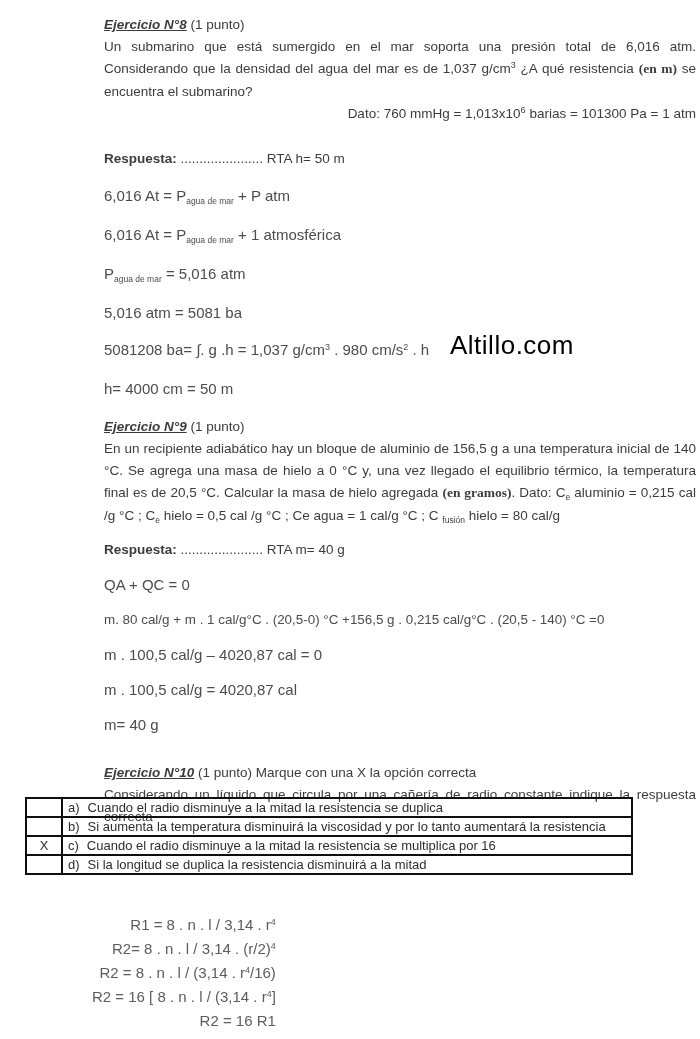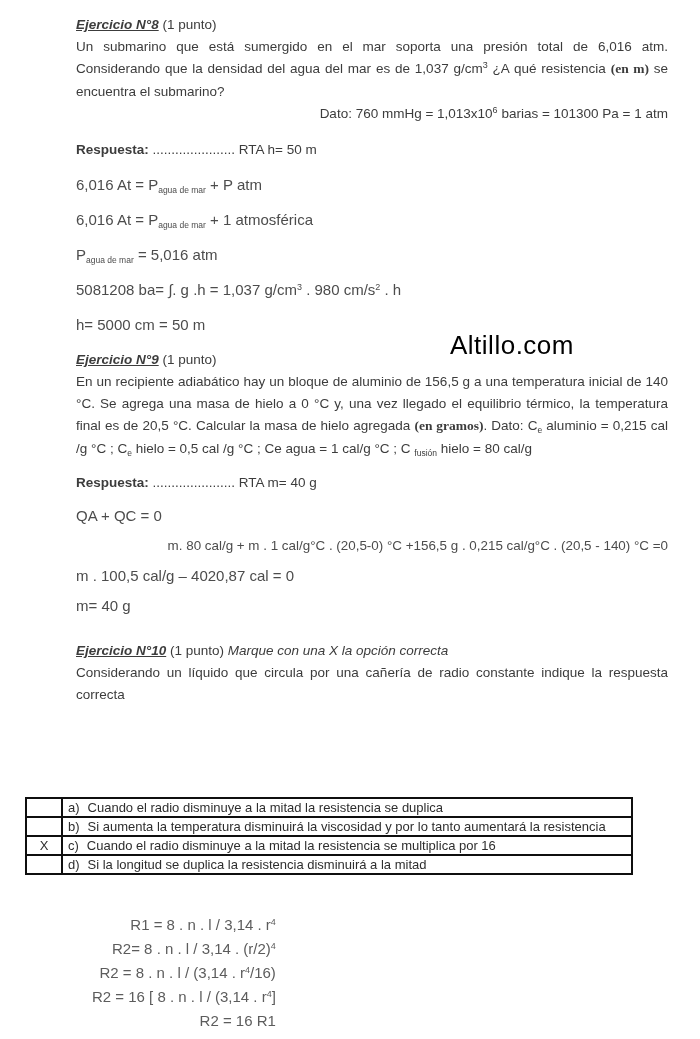--- a/index.html
+++ b/index.html
@@ -1,31 +1,31 @@
 <!DOCTYPE html>
 <html><head>
 <meta charset="utf-8">
 <style>
   html,body{margin:0;padding:0;}
   body{
     width:700px;height:1039px;background:#ffffff;position:relative;overflow:hidden;
     font-family:"Liberation Sans", sans-serif;color:#3c3c3c;
   }
-  .main-col{position:absolute;left:76px;top:14px;width:592px;}
+  .main-col{position:absolute;left:104px;top:14px;width:592px;}
   .line{line-height:22px;font-size:13.5px;text-align:right;}
   .title{font-size:13.5px;line-height:22px;}
   .title .tname{font-weight:bold;font-style:italic;text-decoration:underline;}
   .para{text-align:justify;line-height:22px;font-size:13.5px;margin:0;}
   .bold{font-weight:bold;font-family:Liberation Serif, serif;}
-  .italic{font-style:italic;text-align:right;}
-  .resp{margin-top:13px;line-height:22px;font-size:13.5px;}
+  .italic{text-align:right;}
+  .resp{margin-top:22px;line-height:22px;font-size:13.5px;}
   .resp .rl{font-weight:bold;}
-  .eq{margin-top:15px;line-height:17px;font-size:15px;color:#4c4c4c;white-space:nowrap;}
+  .eq{margin-top:15px;line-height:22px;font-size:15px;color:#4c4c4c;white-space:nowrap;}
   .eq9{margin-top:13px;}
-  .eq-long{font-size:13.4px;text-align:right;}
+  .eq-long{font-size:13.4px;}
   .sp{font-size:9px;position:relative;top:-5px;}
   .sb{font-size:8.5px;position:relative;top:3px;}
   .t9{margin-top:16px;}
   .resp9{margin-top:11px;}
   .t10{margin-top:26px;}
   .watermark{
     position:absolute;left:450px;top:330px;font-size:26px;color:#000;
     font-family:Liberation Sans, sans-serif;letter-spacing:0.5px;
   }
   .answer-table{
@@ -45,29 +45,31 @@
 
 <div class="main-col">
 
   <div class="title"><span class="tname">Ejercicio N°8</span><span> (1 punto)</span></div>
   <p class="para"><span>Un submarino que está sumergido en el mar soporta una presión total de 6,016 atm. Considerando que la densidad del agua del mar es de 1,037 g/cm</span><span class="sp">3</span><span> ¿A qué resistencia </span><span class="bold">(en m)</span><span> se encuentra el submarino?</span></p>
   <div class="line"><span>Dato: 760 mmHg = 1,013x10</span><span class="sp">6</span><span> barias = 101300 Pa = 1 atm</span></div>
   <div class="resp"><span class="rl">Respuesta:</span><span> ...................... RTA h= 50 m</span></div>
   <div class="eq"><span>6,016 At = P</span><span class="sb">agua de mar</span><span> + P atm</span></div>
   <div class="eq"><span>6,016 At = P</span><span class="sb">agua de mar</span><span> + 1 atmosférica</span></div>
   <div class="eq"><span>P</span><span class="sb">agua de mar</span><span> = 5,016 atm</span></div>
+  <div class="eq">5,016 atm = 5081 ba</div>
   <div class="eq"><span>5081208 ba= ∫. g .h = 1,037 g/cm</span><span class="sp">3</span><span> . 980 cm/s</span><span class="sp">2</span><span> . h</span></div>
-  <div class="eq">h= 5000 cm = 50 m</div>
+  <div class="eq">h= 4000 cm = 50 m</div>
 
   <div class="title t9"><span class="tname">Ejercicio N°9</span><span> (1 punto)</span></div>
   <p class="para"><span>En un recipiente adiabático hay un bloque de aluminio de 156,5 g a una temperatura inicial de 140 °C. Se agrega una masa de hielo a 0 °C y, una vez llegado el equilibrio térmico, la temperatura final es de 20,5 °C. Calcular la masa de hielo agregada </span><span class="bold">(en gramos)</span><span>. Dato: C</span><span class="sb">e</span><span> aluminio = 0,215 cal /g °C ; C</span><span class="sb">e</span><span> hielo = 0,5 cal /g °C ; Ce agua = 1 cal/g °C ; C </span><span class="sb">fusión</span><span> hielo = 80 cal/g</span></p>
   <div class="resp resp9"><span class="rl">Respuesta:</span><span> ...................... RTA m= 40 g</span></div>
   <div class="eq eq9">QA + QC = 0</div>
   <div class="eq eq9 eq-long">m. 80 cal/g + m . 1 cal/g°C . (20,5-0) °C +156,5 g . 0,215 cal/g°C . (20,5 - 140) °C =0</div>
   <div class="eq eq9">m . 100,5 cal/g – 4020,87 cal = 0</div>
+  <div class="eq eq9">m . 100,5 cal/g = 4020,87 cal</div>
   <div class="eq eq9">m= 40 g</div>
 
   <div class="title t10"><span class="tname">Ejercicio N°10</span><span> (1 punto) </span><span class="italic">Marque con una X la opción correcta</span></div>
   <p class="para">Considerando un líquido que circula por una cañería de radio constante indique la respuesta correcta</p>
 
 </div>
 
 <table class="answer-table">
   <tbody>
       <tr>

